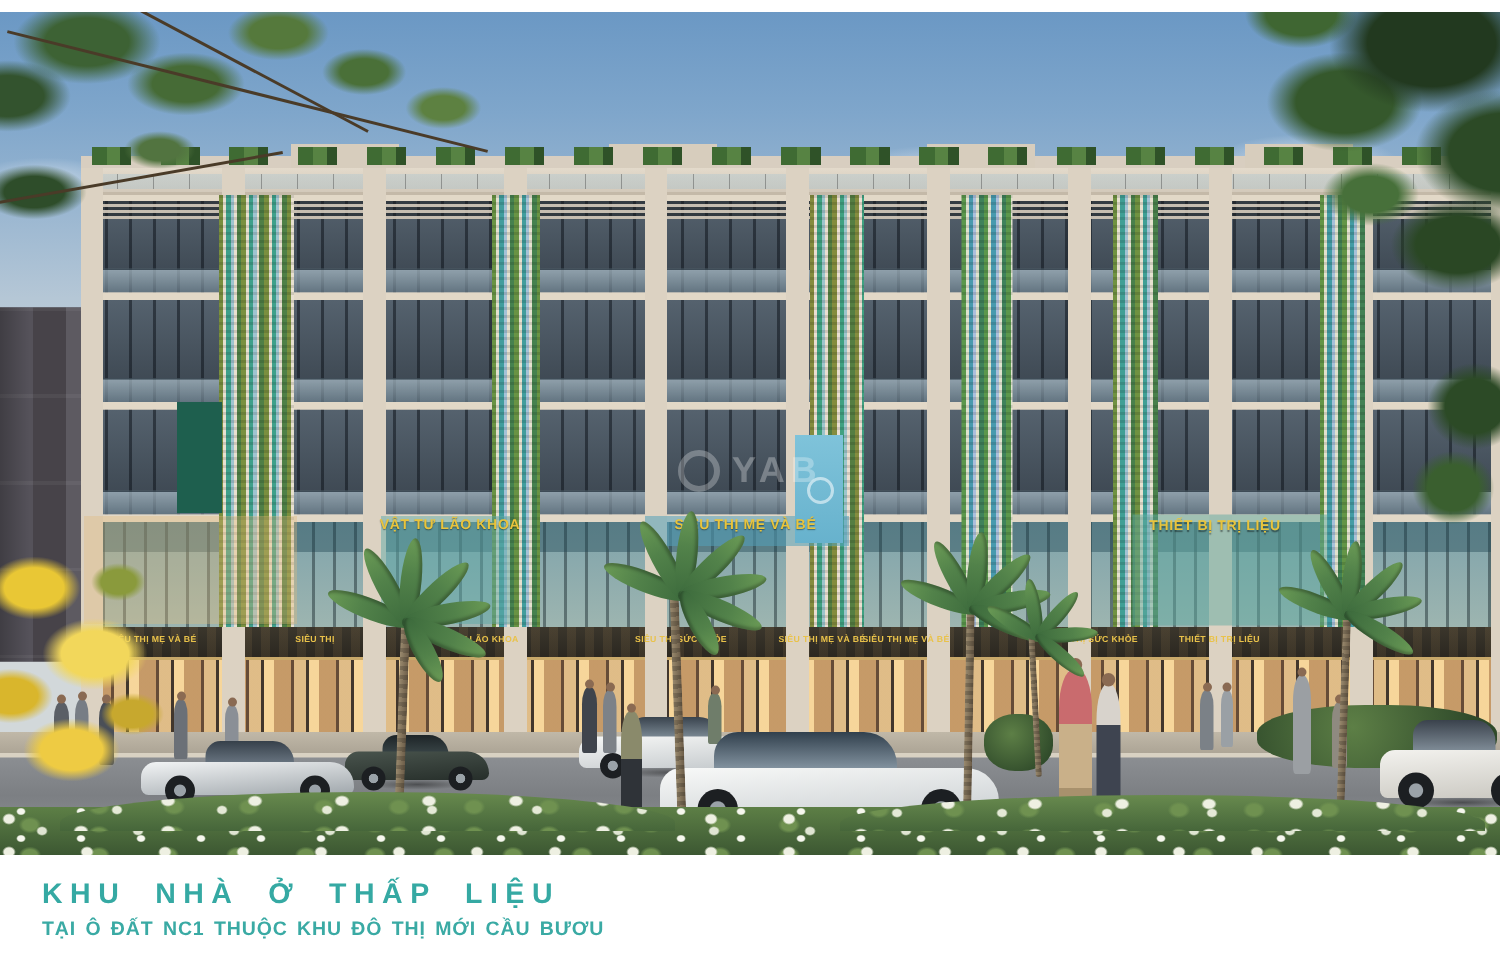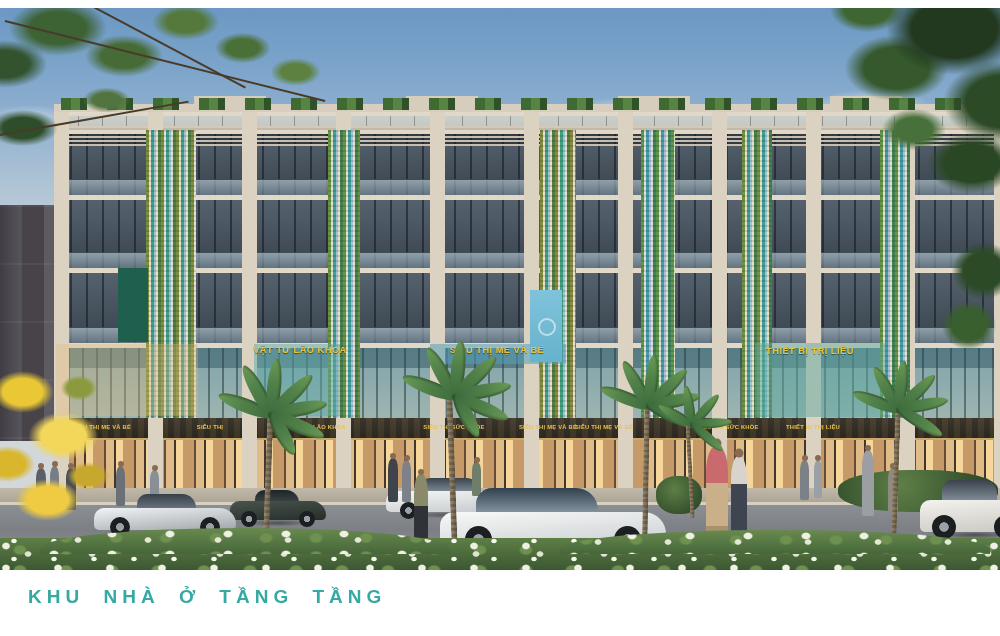--- a/index.html
+++ b/index.html
@@ -371,18 +371,23 @@
     <div class="hump hump2"></div>
 
     <div class="fol fol-tl"></div>
     <div class="branch br1"></div>
     <div class="branch br2"></div>
     <div class="branch br3"></div>
     <div class="fol fol-tr"></div>
     <div class="fol fol-r"></div>
     <div class="fol fol-yellow"></div>
 
+    <div class="watermark">
+      <div class="wm-ring"></div>
+      <div class="wm-text">YAB</div>
+    </div>
   </div>
 
   <div class="caption">
-    <div class="cap-title">KHU NHÀ Ở TẦNG TẦNG</div>
+    <div class="cap-title">KHU NHÀ Ở THẤP LIỆU</div>
+    <div class="cap-sub">TẠI Ô ĐẤT NC1 THUỘC KHU ĐÔ THỊ MỚI CẦU BƯƠU</div>
   </div>
 </div>
 
 </body></html>

